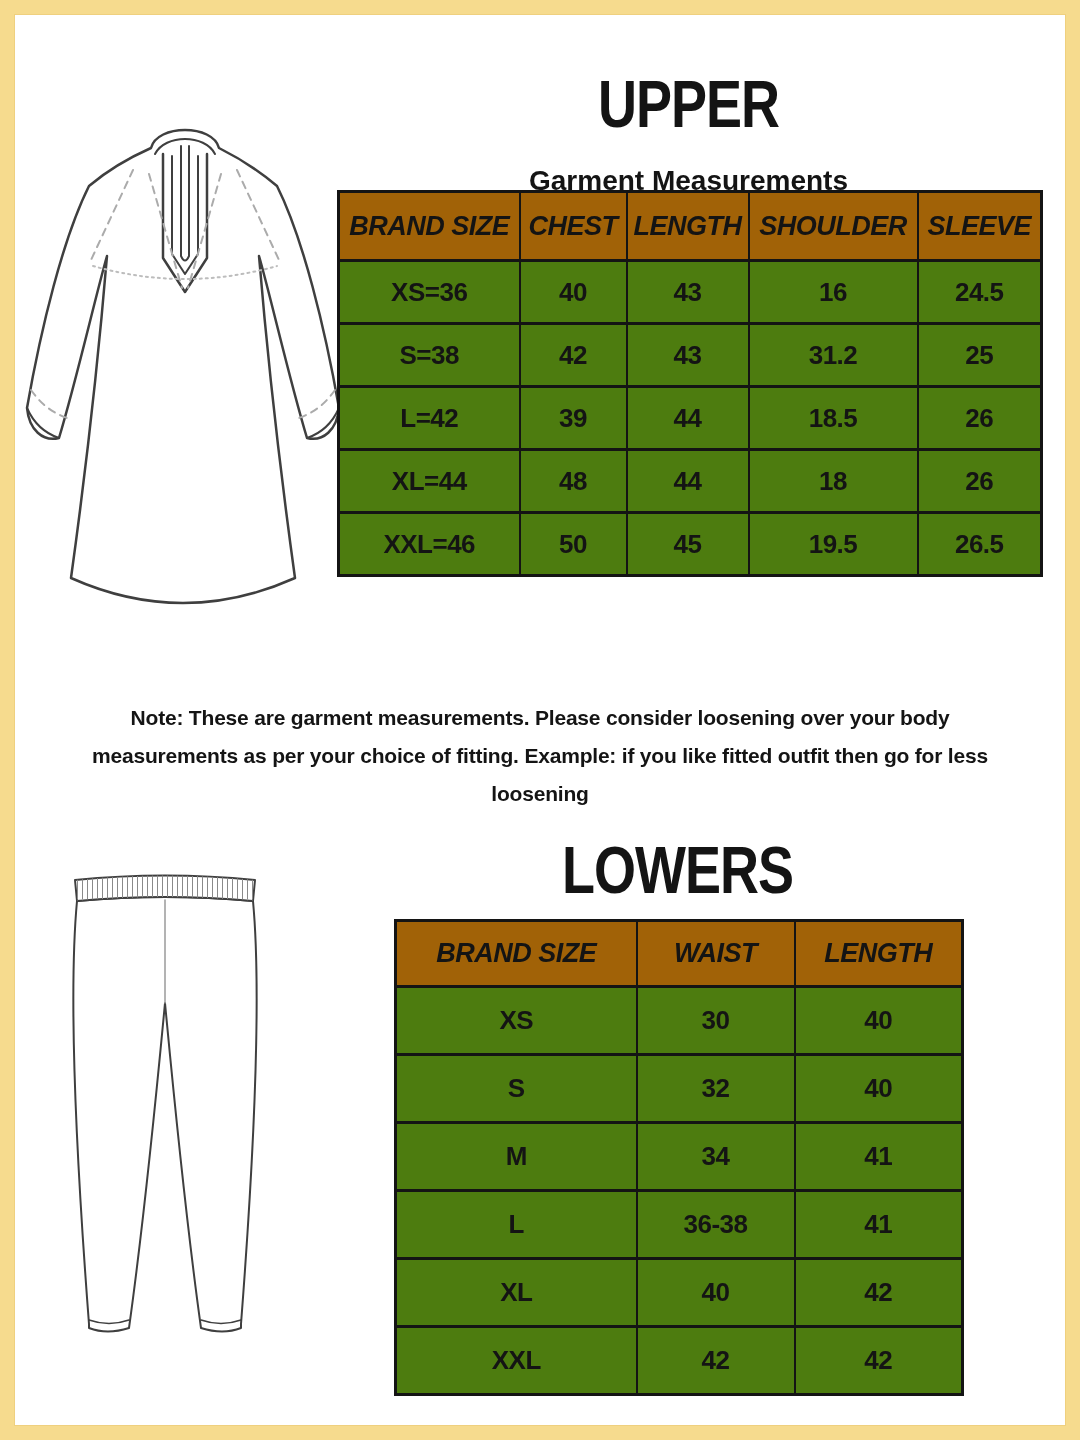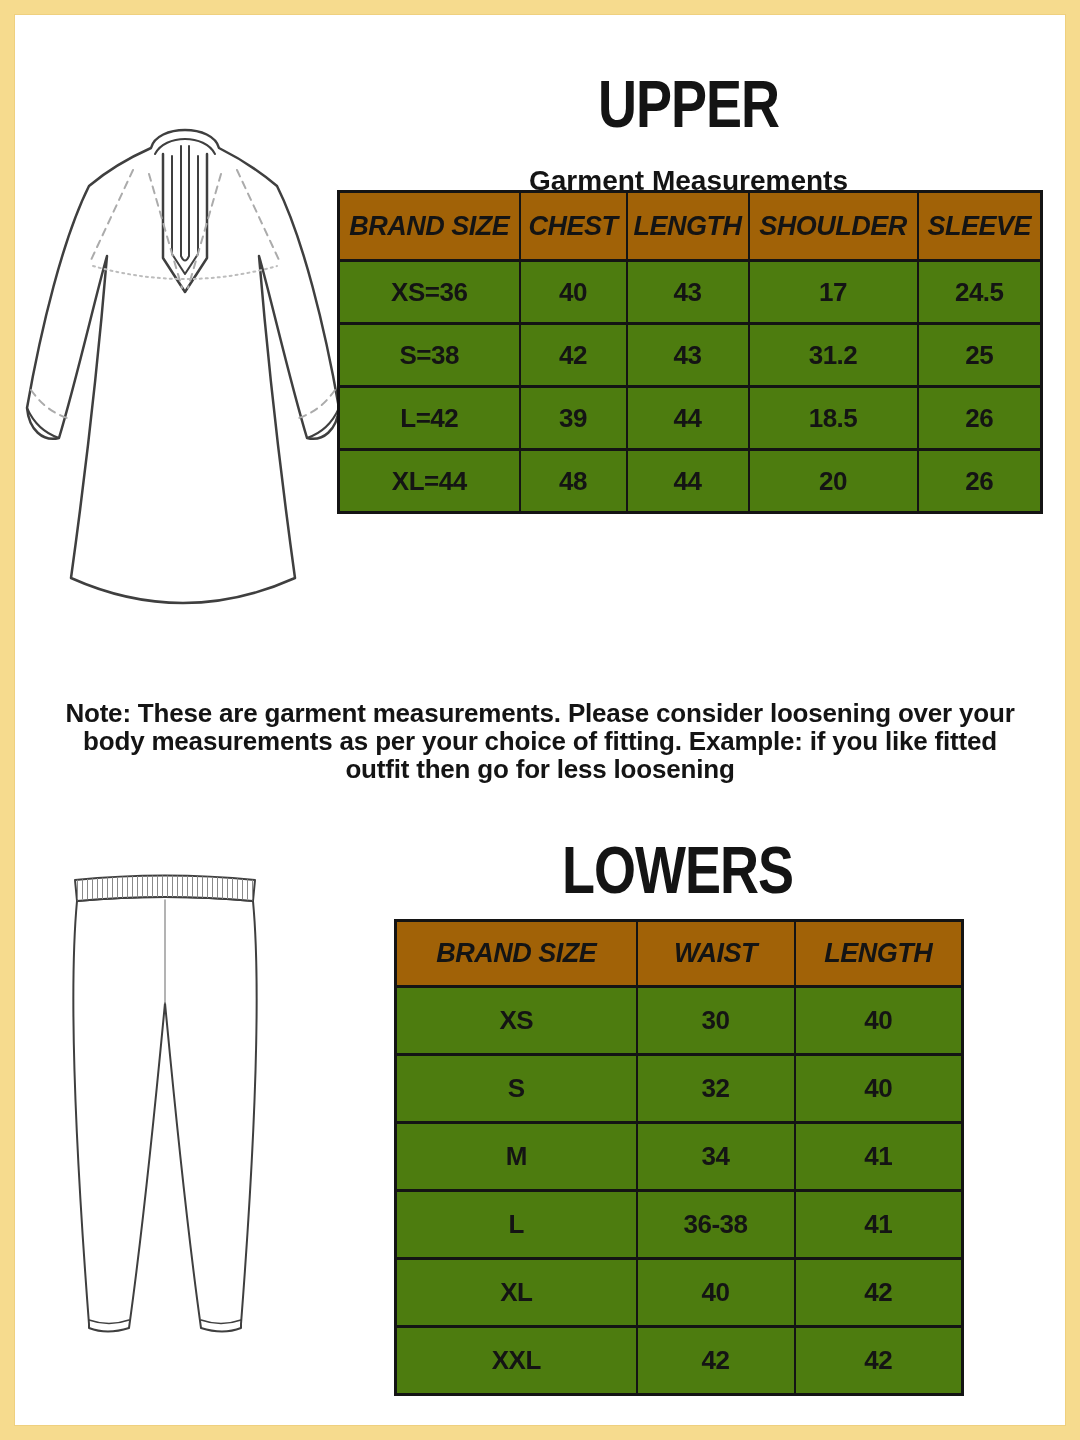--- a/index.html
+++ b/index.html
@@ -39,21 +39,21 @@
   table.tbl th{background:#a16207;font-size:27px;font-style:italic;}
   table.tbl td{background:#4d7c0f;font-size:26px;}
   .tbl-upper{left:337px;top:190px;width:703px;}
   .tbl-upper th{height:66px;}
   .tbl-upper td{height:60px;}
   .tbl-lower{left:394px;top:919px;width:567px;}
   .tbl-lower th{height:63px;}
   .tbl-lower td{height:65px;}
   .note{
     position:absolute;left:55px;top:699px;width:970px;text-align:center;
-    font-size:26px;line-height:28px;letter-spacing:-0.2px;
+    font-size:21px;line-height:38px;letter-spacing:-0.2px;
   }
   .illus{position:absolute;}
   .illus-kurta{left:15px;top:108px;width:330px;height:545px;}
   .illus-pants{left:55px;top:868px;width:225px;height:485px;}
 </style>
 </head>
 <body>
 
 <div class="frame"></div>
 <div class="frame-inner"></div>
@@ -100,43 +100,50 @@
       <th>LENGTH</th>
       <th>SHOULDER</th>
       <th>SLEEVE</th>
     </tr>
   </thead>
   <tbody>
     <tr>
       <td>XS=36</td>
       <td>40</td>
       <td>43</td>
-      <td>17</td>
+      <td>16</td>
       <td>24.5</td>
     </tr>
     <tr>
       <td>S=38</td>
       <td>42</td>
       <td>43</td>
       <td>31.2</td>
       <td>25</td>
     </tr>
     <tr>
       <td>L=42</td>
       <td>39</td>
       <td>44</td>
       <td>18.5</td>
       <td>26</td>
     </tr>
     <tr>
       <td>XL=44</td>
       <td>48</td>
       <td>44</td>
-      <td>20</td>
+      <td>18</td>
       <td>26</td>
+    </tr>
+    <tr>
+      <td>XXL=46</td>
+      <td>50</td>
+      <td>45</td>
+      <td>19.5</td>
+      <td>26.5</td>
     </tr>
   </tbody>
 </table>
 
 <div class="note">Note: These are garment measurements. Please consider loosening over your body measurements as per your choice of fitting. Example: if you like fitted outfit then go for less loosening</div>
 
 <svg class="illus illus-pants" viewBox="0 0 225 485" fill="none" stroke-linejoin="round" stroke-linecap="round">
   <defs>
     <pattern id="rib" width="5" height="32" patternUnits="userSpaceOnUse">
       <path d="M2.5,1 V31" stroke="#8a8a8a" stroke-width="1"></path>

